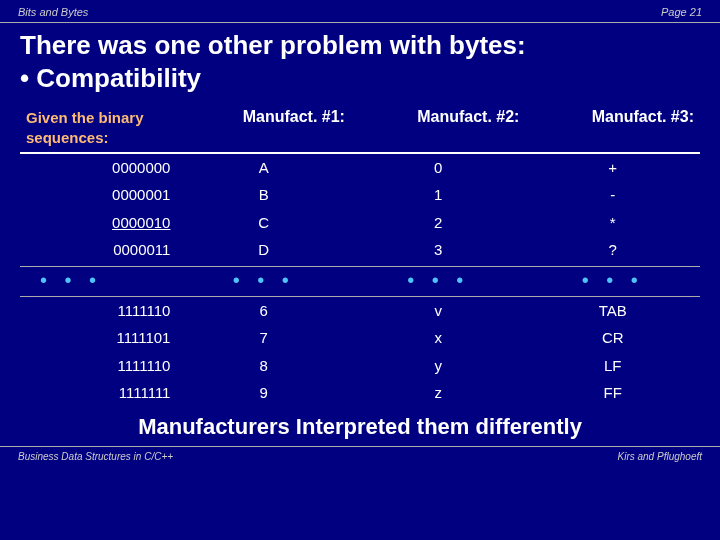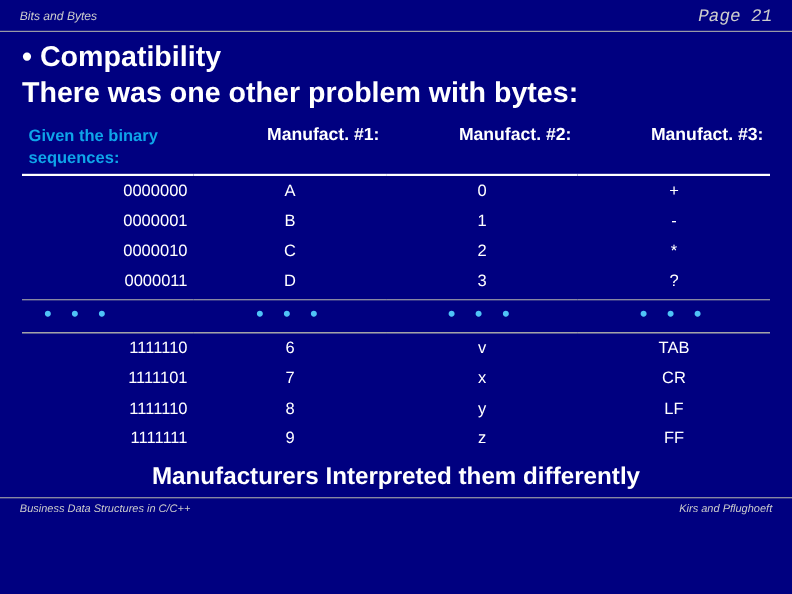--- a/index.html
+++ b/index.html
@@ -32,24 +32,23 @@
       margin-bottom: 4px;
     }
 
     .header-title {
       font-size: 11px;
       color: #cccccc;
       font-style: italic;
     }
 
     .header-page {
-      font-size: 16px;
-      color: #cccccc;
-      font-style: italic;
-      font-family: Liberation Mono, monospace;
+      font-size: 11px;
+      color: #cccccc;
+      font-style: italic;
     }
 
     
     .main-content {
       padding: 2px 20px 4px 20px;
     }
 
     .slide-heading {
       font-size: 26px;
       font-weight: bold;
@@ -75,21 +74,21 @@
       font-size: 16px;
       font-weight: bold;
       color: white;
       text-align: center;
       padding-bottom: 0px;
     }
 
     .col-header-left {
       font-size: 16px;
       font-weight: bold;
-      color: #0ea5e9;
+      color: #fdba74;
       text-align: left;
       padding-bottom: 0px;
     }
 
     .divider-row td {
       border-bottom: 2px solid white;
       padding: 0;
       height: 4px;
     }
 
@@ -172,22 +171,22 @@
 <div class="slide-container">
 
   <div class="header-bar">
     <span class="header-title">Bits and Bytes</span>
     <span class="header-page">Page 21</span>
   </div>
 
   <div class="main-content">
 
     <div class="slide-heading">
+      <div>There was one other problem with bytes:</div>
       <div>• Compatibility</div>
-      <div>There was one other problem with bytes:</div>
     </div>
 
     <table class="table-section">
       <thead>
         <tr>
           <td class="binary-col col-header-left" style="font-size:15px; line-height:1.3;">Given the binary sequences:</td>
           <td class="manuf-col col-header">Manufact. #1:</td>
           <td class="manuf-col col-header">Manufact. #2:</td>
           <td class="manuf-col col-header">Manufact. #3:</td>
         </tr>
@@ -206,21 +205,21 @@
     <td class="data-cell">0</td>
     <td class="data-cell">+</td>
   </tr>
           <tr>
     <td class="data-cell-left" style="padding-left:8px;">0000001</td>
     <td class="data-cell">B</td>
     <td class="data-cell">1</td>
     <td class="data-cell">-</td>
   </tr>
           <tr>
-    <td class="data-cell-left" style="padding-left:8px;">0000010</td>
+    <td class="data-cell-left" style="padding-left:8px;text-decoration:underline;">0000010</td>
     <td class="data-cell">C</td>
     <td class="data-cell">2</td>
     <td class="data-cell">*</td>
   </tr>
           <tr>
     <td class="data-cell-left" style="padding-left:8px;">0000011</td>
     <td class="data-cell">D</td>
     <td class="data-cell">3</td>
     <td class="data-cell">?</td>
   </tr>

